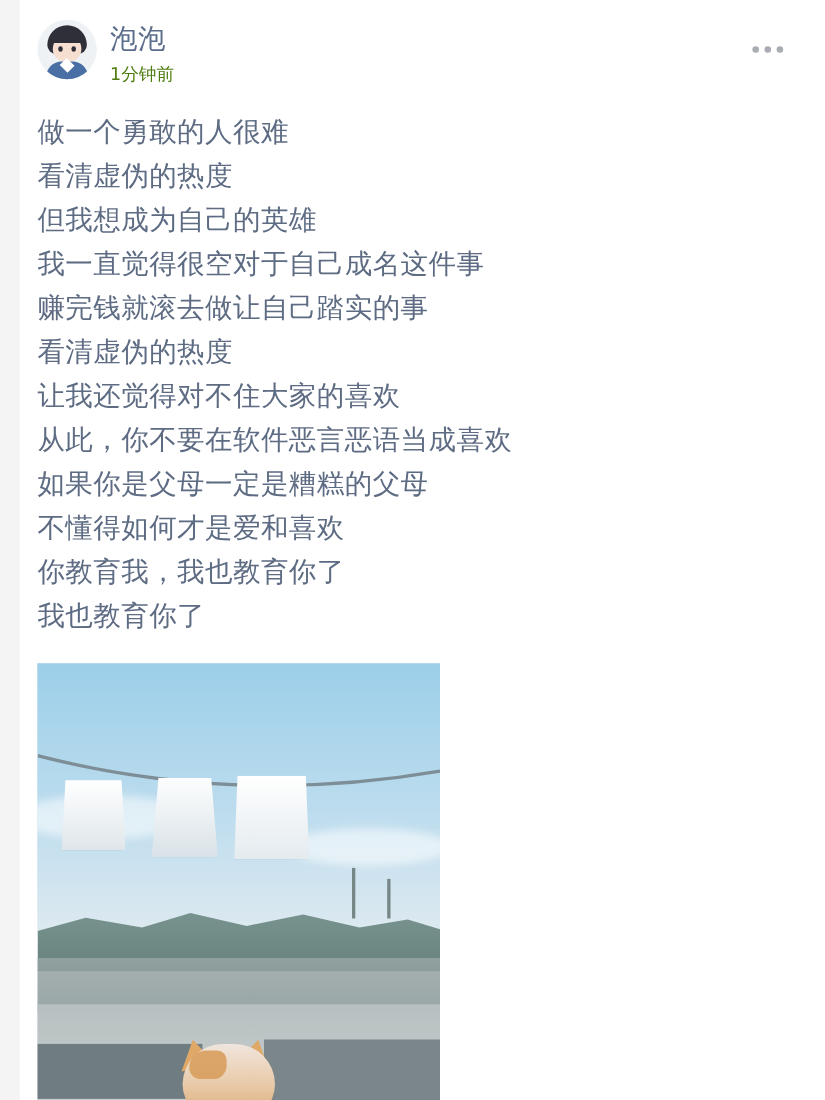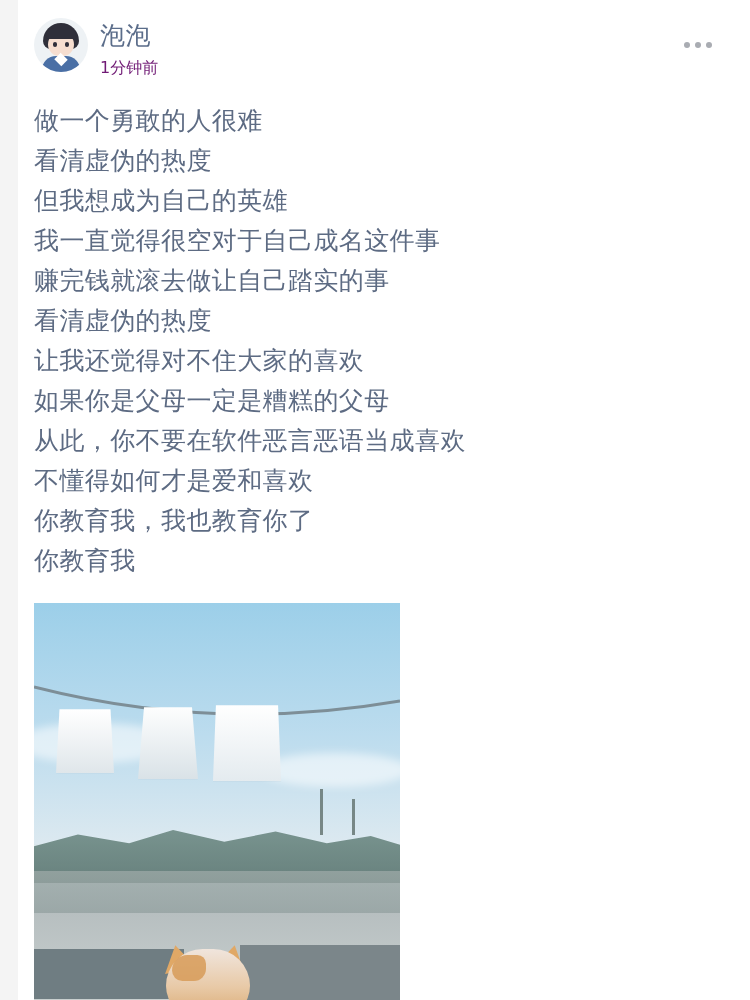--- a/index.html
+++ b/index.html
@@ -90,21 +90,21 @@
   }
   .name-block { padding-top: 2px; }
   .user-name {
     font-size: 25px;
     color: #5b6d8a;
     line-height: 1.25;
     letter-spacing: .5px;
   }
   .timestamp {
     font-size: 16px;
-    color: #701a75;
+    color: #4d7c0f;
     margin-top: 7px;
   }
   .more-icon {
     position: absolute;
     right: 8px; top: 18px;
     display: flex;
     gap: 5px;
     padding: 6px 2px;
   }
   .more-icon i {
@@ -270,25 +270,25 @@
     </div>
 
     <div class="content">
       <p>做一个勇敢的人很难</p>
       <p>看清虚伪的热度</p>
       <p>但我想成为自己的英雄</p>
       <p>我一直觉得很空对于自己成名这件事</p>
       <p>赚完钱就滚去做让自己踏实的事</p>
       <p>看清虚伪的热度</p>
       <p>让我还觉得对不住大家的喜欢</p>
+      <p>从此，你不要在软件恶言恶语当成喜欢</p>
       <p>如果你是父母一定是糟糕的父母</p>
-      <p>从此，你不要在软件恶言恶语当成喜欢</p>
       <p>不懂得如何才是爱和喜欢</p>
       <p>你教育我，我也教育你了</p>
-      <p>你教育我</p>
+      <p>我也教育你了</p>
     </div>
 
     <div class="photo">
       <div class="sky-top"></div>
       <div class="cloud c1"></div>
       <div class="cloud c2"></div>
 
       <div class="wire">
         <svg width="366" height="62" viewBox="0 0 366 62">
           <path d="M0 6 Q 180 52 366 20" stroke="#7d8e97" stroke-width="3" fill="none"></path>

